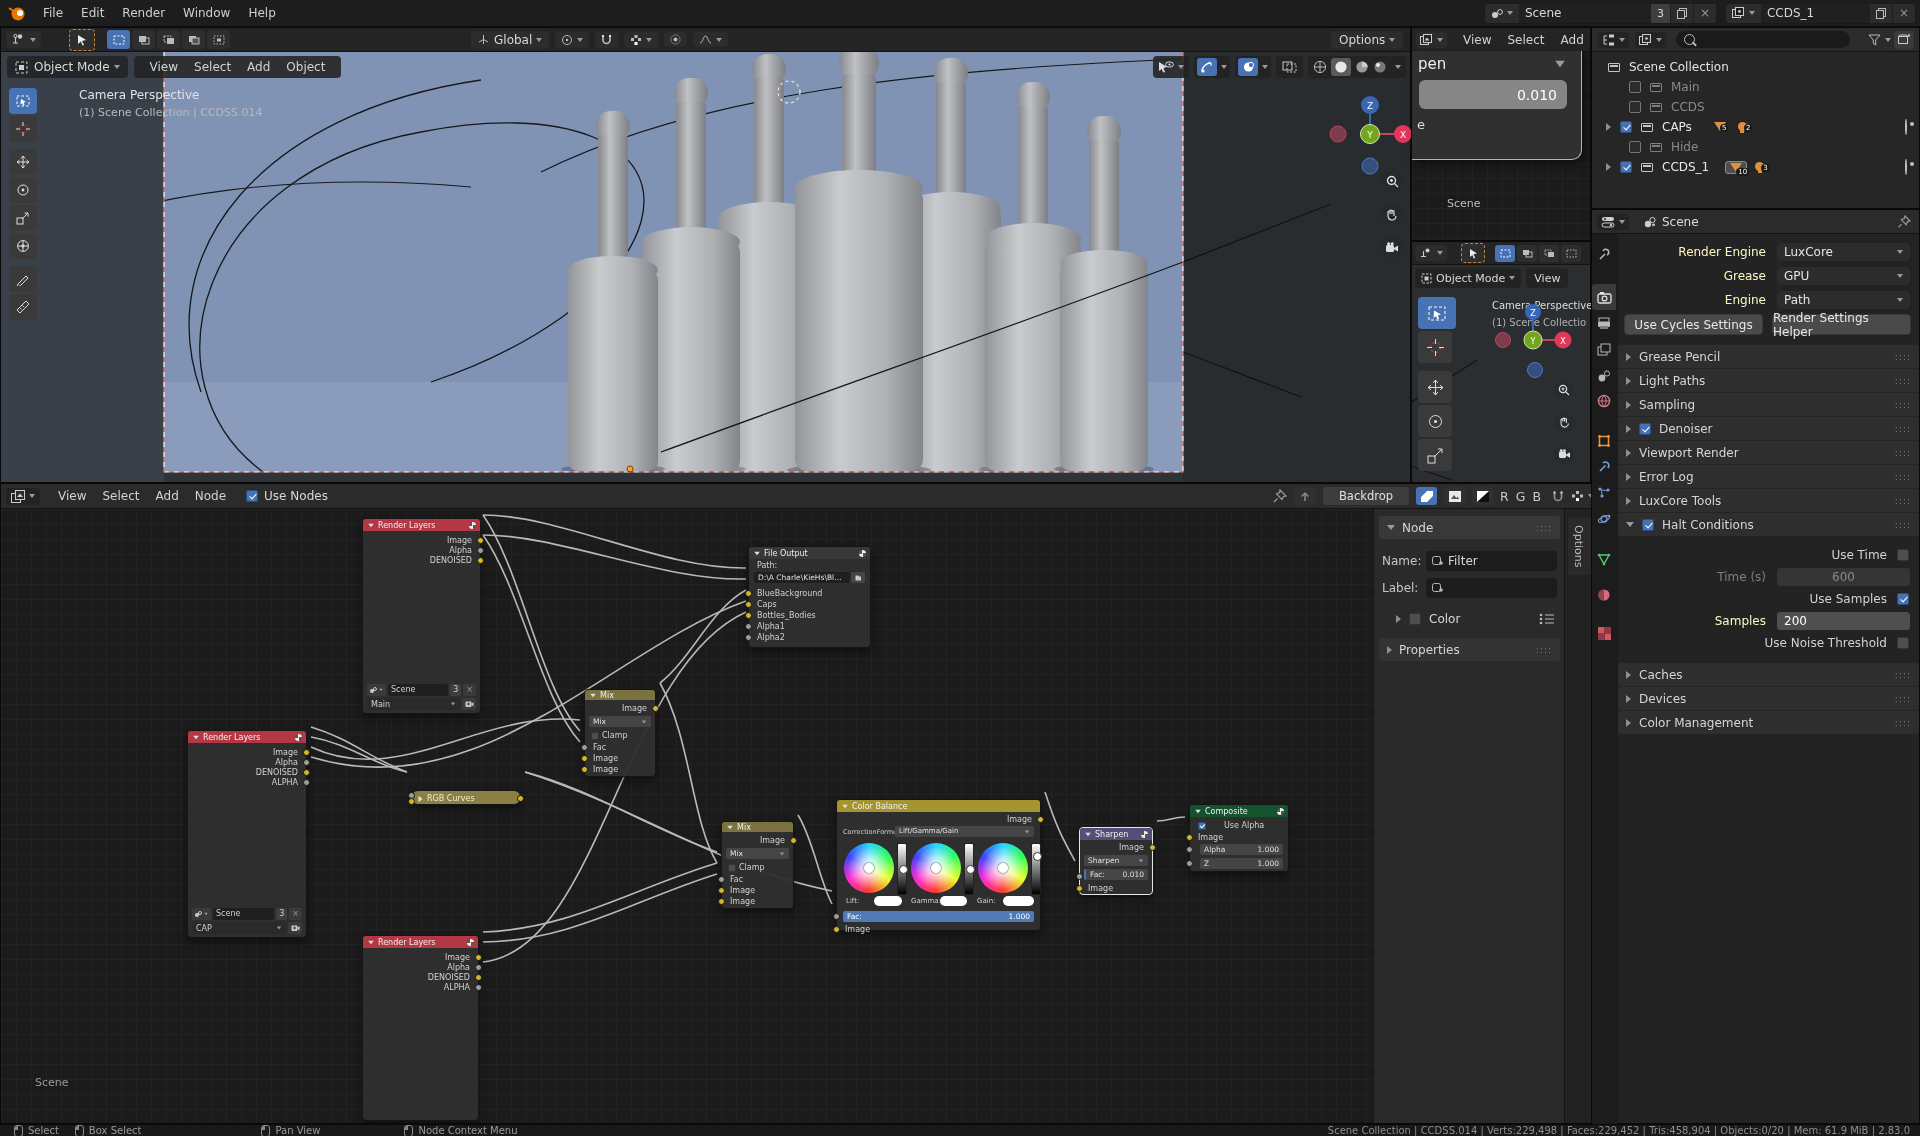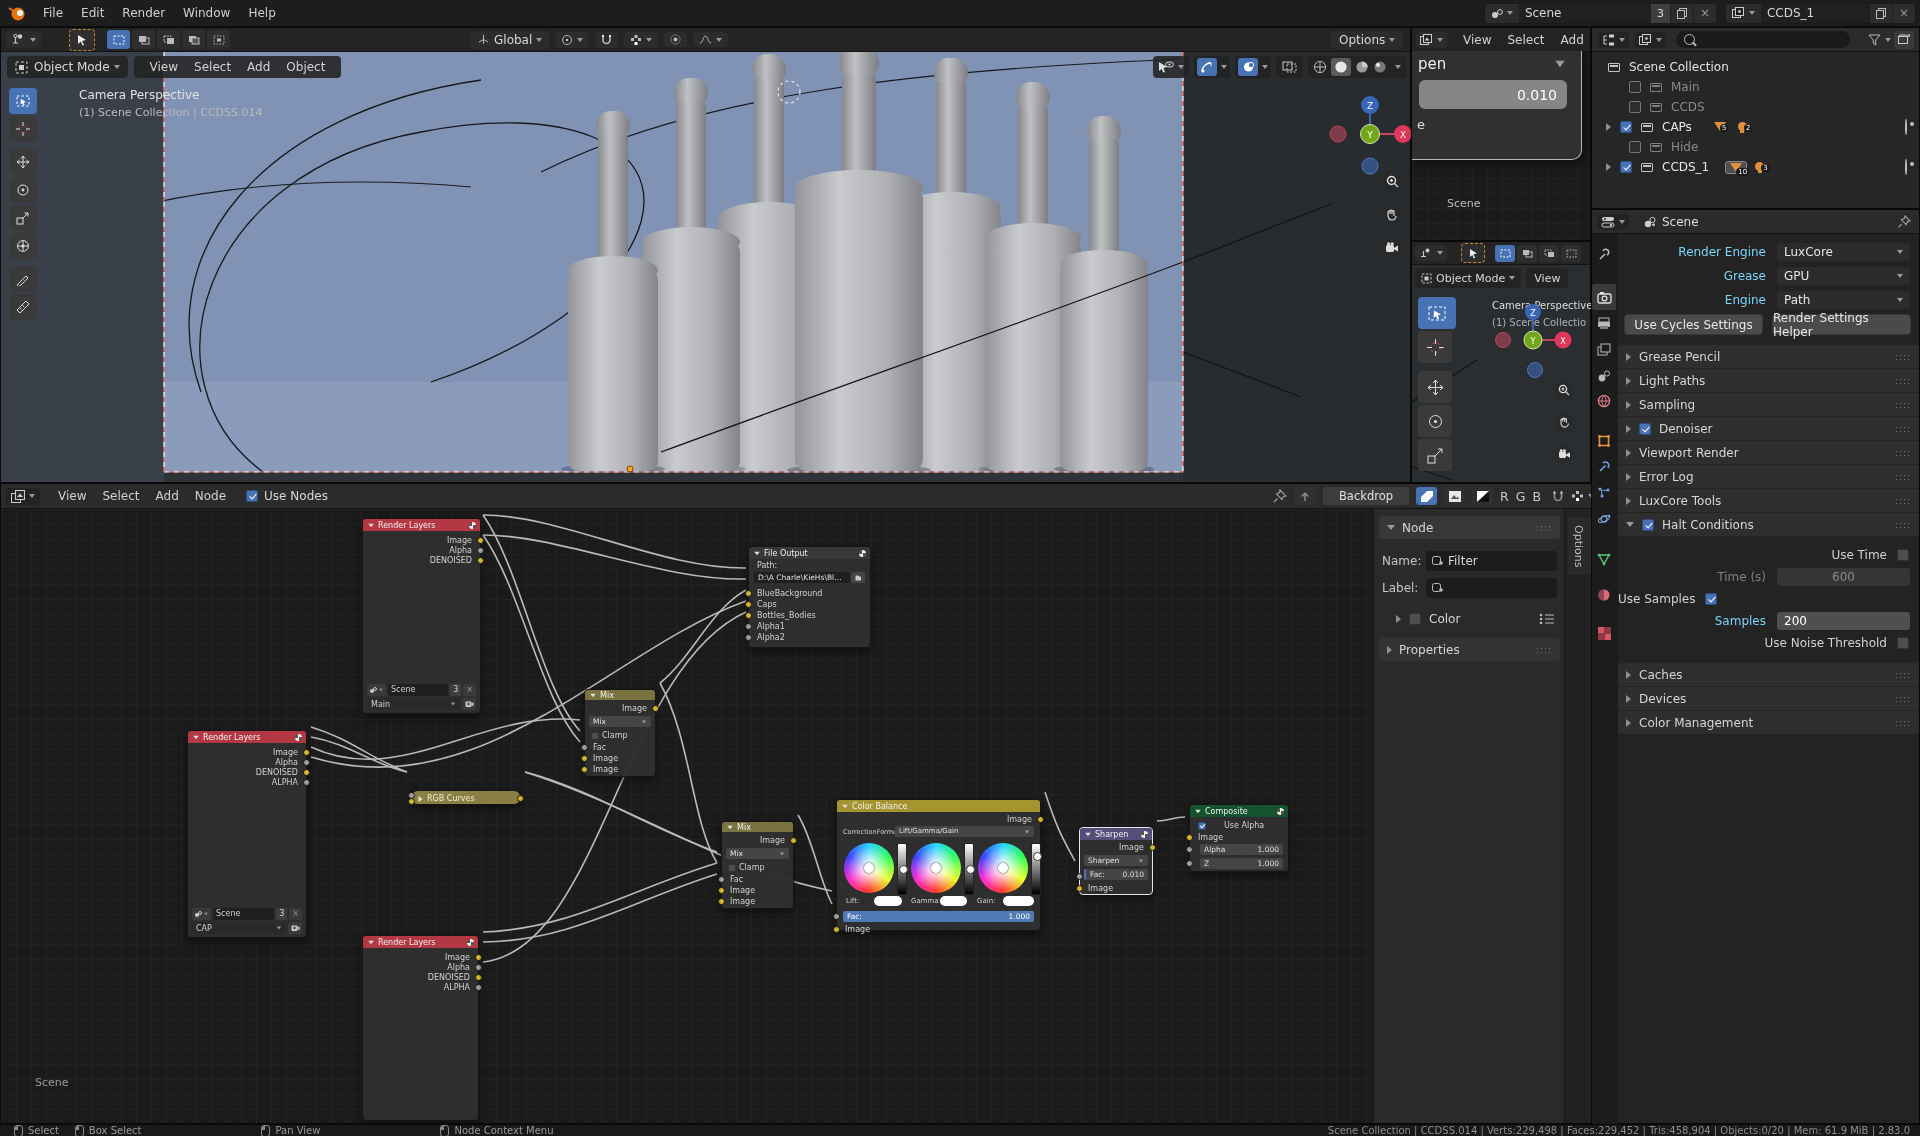--- a/index.html
+++ b/index.html
@@ -39,21 +39,21 @@
   .nh .arr-d{border-top-color:#ddd;transform:scale(.7);}
   .nsph{width:7px;height:7px;border-radius:50%;margin-left:auto;background:conic-gradient(#eee 0 25%,#555 0 50%,#eee 0 75%,#555 0);flex:0 0 auto;}
   .nrow{position:absolute;left:0;right:0;height:10px;line-height:10px;padding:0 8px;white-space:nowrap;box-sizing:border-box;}
   .nrow.out{text-align:right;}
   .sk{width:7px;height:7px;border-radius:50%;border:1px solid #141414;position:absolute;box-sizing:border-box;}
   .sk.y{background:#d3b62c;} .sk.g{background:#9d9d9d;}
   .nfield{position:absolute;background:#454545;border-radius:2px;height:11px;line-height:11px;font-size:7.5px;display:flex;align-items:center;padding:0 4px;color:#e0e0e0;box-sizing:border-box;}
   .nfield .chev{transform:scale(.7);margin-left:auto;}
   
   .prow{display:flex;align-items:center;height:19px;margin-bottom:5px;}
-  .plabel{flex:0 0 148px;text-align:right;margin-right:10px;color:#7dd3fc;font-size:12px;}
+  .plabel{flex:0 0 148px;text-align:right;margin-right:10px;color:#fef9c3;font-size:12px;}
   .pval{flex:1;height:18px;background:#2c2c2c;border:1px solid #222;border-radius:4px;display:flex;align-items:center;padding:0 7px;color:#e4e4e4;margin-right:8px;}
   .pval .chev{margin-left:auto;}
   .panelrow{height:23px;background:#2e2e2e;border-radius:3px;display:flex;align-items:center;padding:0 8px;margin:0 0 1px 0;color:#d6d6d6;}
   .dots{margin-left:auto;color:#787878;font-size:9px;letter-spacing:1px;}
   .pbtn{height:19px;background:#4a4a4a;border:1px solid #383838;border-radius:4px;display:flex;align-items:center;justify-content:center;color:#e8e8e8;font-size:12px;}
   .ptab{width:24px;height:26px;display:flex;align-items:center;justify-content:center;}
   .ptab.active{background:#3a3a3a;border-radius:3px 0 0 3px;}
   
   .outrow{height:20px;display:flex;align-items:center;font-size:12px;}
   .dim{color:#8a8a8a;}
@@ -1311,21 +1311,21 @@
       <div class="prow" style="justify-content:flex-end;margin-bottom:3px">
         <span style="color:#d2d2d2">Use Time</span>
           <span class="cb" style="margin:0 10px 0 10px"></span>
       </div>
       <div class="prow" style="margin-bottom:3px">
         <span class="plabel" style="color:#7f7f7f">Time (s)</span>
         <span class="pval" style="background:#353535;color:#8a8a8a;justify-content:center">
             <span>600</span>
           </span>
       </div>
-      <div class="prow" style="margin-bottom:3px">
+      <div class="prow" style="justify-content:flex-end;margin-bottom:3px">
         <span style="color:#d2d2d2">Use Samples</span>
           <span class="cb on" style="margin:0 10px 0 10px"></span>
       </div>
       <div class="prow" style="margin-bottom:3px">
         <span class="plabel">Samples</span>
         <span class="pval" style="background:#4f4f4f;justify-content:flex-start;color:#fff">
             <span>200</span>
           </span>
       </div>
       <div class="prow" style="justify-content:flex-end">
@@ -1357,18 +1357,18 @@
       <span>Select</span>
     </span>
   <span class="statusit" style="margin-left:16px">
       <span class="mouseic"></span>
       <span>Box Select</span>
     </span>
   <span class="statusit" style="margin-left:120px">
       <span class="mouseic"></span>
       <span>Pan View</span>
     </span>
-  <span class="statusit" style="margin-left:120px">
+  <span class="statusit" style="margin-left:84px">
       <span class="mouseic"></span>
       <span>Node Context Menu</span>
     </span>
   <span style="margin-left:auto;margin-right:10px;color:#8f8f8f;font-size:10px">Scene Collection | CCDSS.014 | Verts:229,498 | Faces:229,452 | Tris:458,904 | Objects:0/20 | Mem: 61.9 MiB | 2.83.0</span>
 </div>
 
 </body></html>

